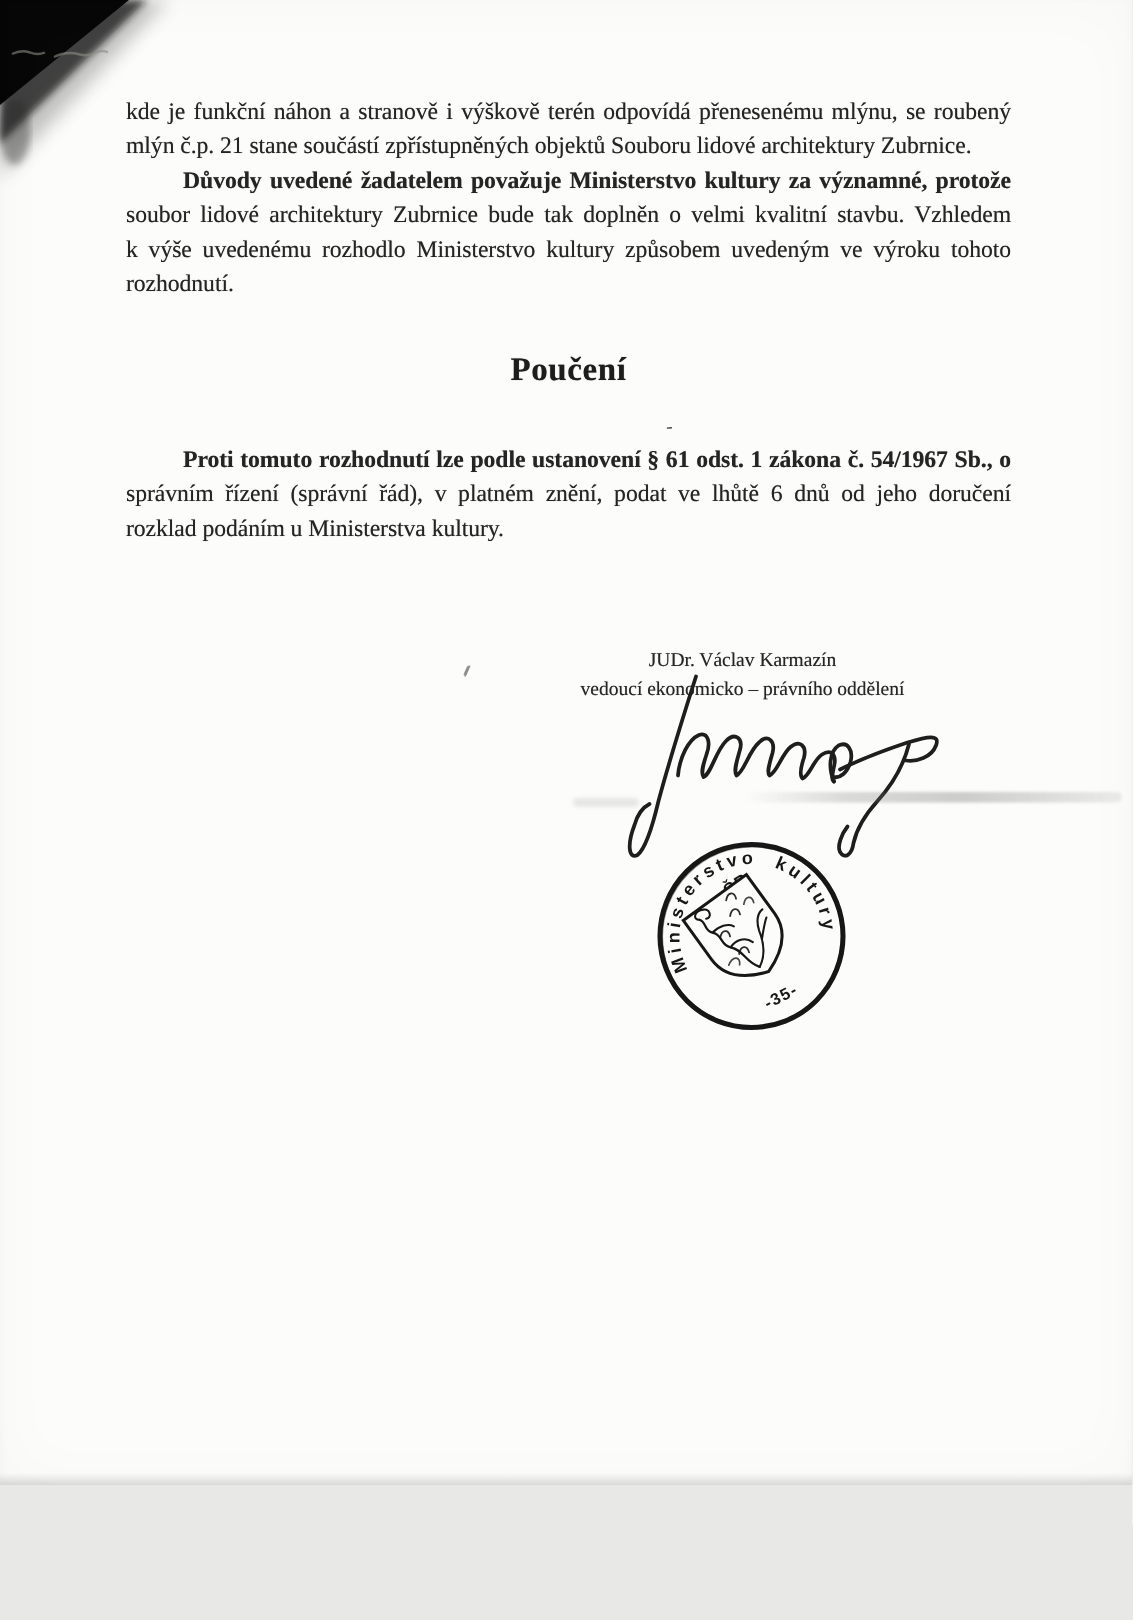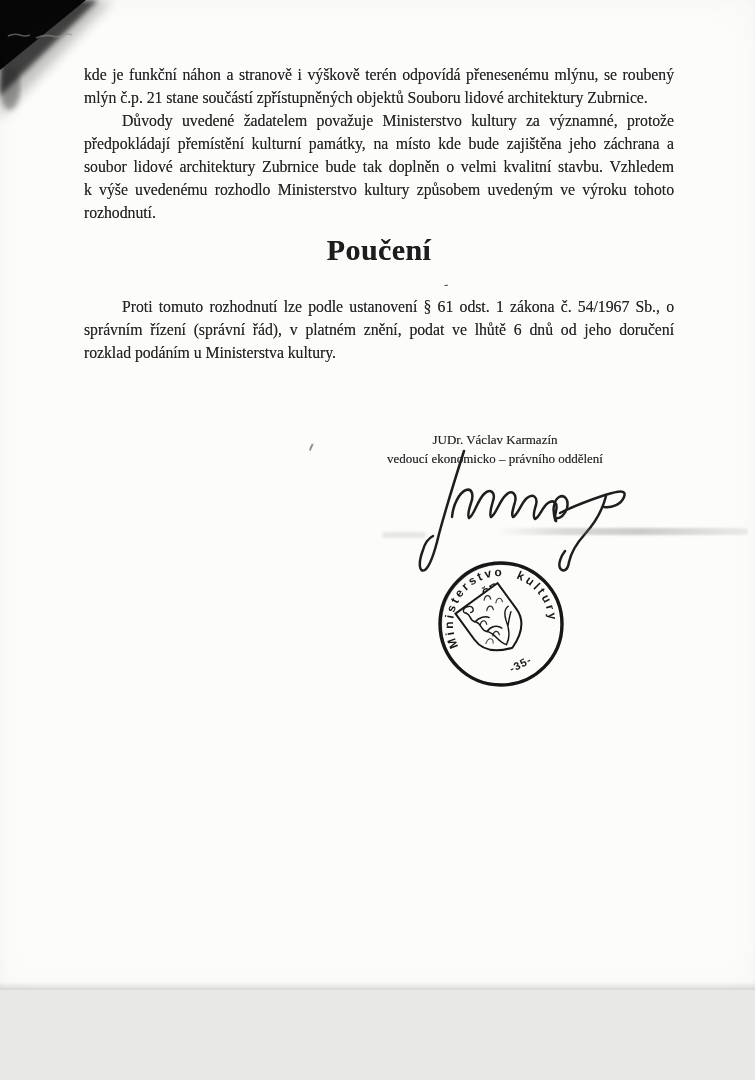--- a/index.html
+++ b/index.html
@@ -17,24 +17,24 @@
     box-shadow:inset 0 0 46px rgba(40,40,38,.025), inset 0 -3px 8px rgba(40,40,38,.03);
   }
   .textblock{
     position:absolute;left:84px;width:590px;
     font-size:15.8px;line-height:23px;
     letter-spacing:-0.05px;
     text-shadow:0 0 .5px rgba(30,30,30,.55);
   }
   .line{ text-align:justify; text-align-last:justify; text-justify:inter-word; }
   .line.natural{ text-align:left; text-align-last:left; }
-  .line.indent{ padding-left:38px; }
+  .line.indent{ padding-left:38px;font-weight:bold; }
   .heading{
     position:absolute;left:84px;width:590px;top:233px;
-    text-align:center;font-weight:bold;font-size:30px;letter-spacing:.4px;
+    text-align:center;font-weight:bold;font-size:22px;letter-spacing:.4px;
     color:#1d1d1d;text-shadow:0 0 .6px rgba(20,20,20,.6);
   }
   .sigblock{
     position:absolute;left:300px;width:390px;top:430px;
     text-align:center;font-size:13px;line-height:19.4px;
     color:#262626;text-shadow:0 0 .5px rgba(30,30,30,.5);
   }
   .corner-artifact{ position:absolute;left:0;top:0; }
   .signature-svg{ position:absolute;left:400px;top:428px; }
   .stamp-svg{ position:absolute;left:418px;top:546px; }
@@ -90,21 +90,20 @@
     <path d="M 8,36 q 6,-3 12,-1 q 5,2 10,0 M 36,38 q 8,-4 16,-2 q 6,2 12,-1 q 5,-2 8,0" stroke="#8d8d85" stroke-width="1.6" fill="none" opacity=".6"></path>
   </svg>
 
   <div class="textblock" style="top:63px">
     <div class="line">kde je funkční náhon a stranově i výškově terén odpovídá přenesenému mlýnu, se roubený</div>
     <div class="line natural">mlýn č.p. 21 stane součástí zpřístupněných objektů Souboru lidové architektury Zubrnice.</div>
   </div>
 
   <div class="textblock" style="top:109px">
     <div class="line indent">Důvody uvedené žadatelem považuje Ministerstvo kultury za významné, protože</div>
-    <div class="line">předpokládají přemístění kulturní památky, na místo kde bude zajištěna jeho záchrana a</div>
     <div class="line">soubor lidové architektury Zubrnice bude tak doplněn o velmi kvalitní stavbu. Vzhledem</div>
     <div class="line">k výše uvedenému rozhodlo Ministerstvo kultury způsobem uvedeným ve výroku tohoto</div>
     <div class="line natural">rozhodnutí.</div>
   </div>
 
   <div class="heading">Poučení</div>
 
   <div class="stray-dash">-</div>
 
   <div class="textblock" style="top:295px">

